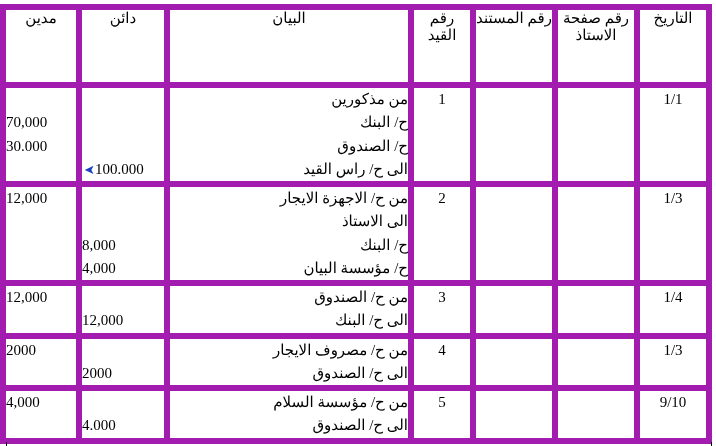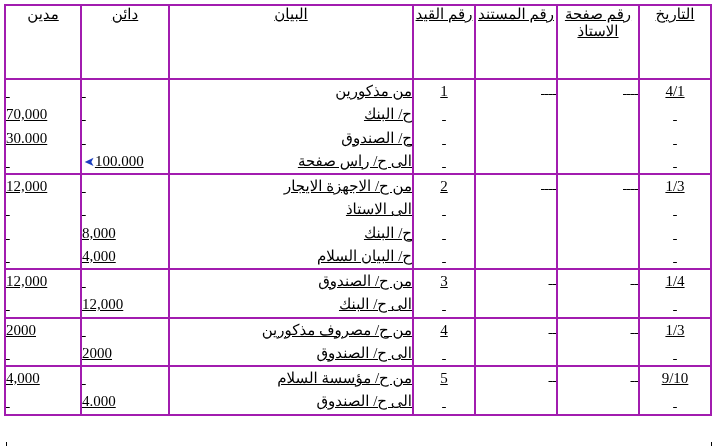--- a/index.html
+++ b/index.html
@@ -22,24 +22,23 @@
   }
   table.journal {
     border-collapse: collapse;
     table-layout: fixed;
     width: 706px;
     margin: 4px 4px 0 6px;
     font-size: 15px;
   }
   table.journal th,
   table.journal td {
-    border: 2px solid #a21caf;
+    border: 6px solid #a21caf;
     vertical-align: top;
     padding: 0;
-    text-decoration: underline;
   }
   
   thead th {
     text-align: center;
     font-weight: normal;
     height: 72px;
     vertical-align: middle;
     line-height: 1.15;
     font-size: 15px;
     padding: 2px 3px;
@@ -125,38 +124,38 @@
         <th>رقم المستند</th>
         <th>رقم القيد</th>
         <th>البيان</th>
         <th>دائن</th>
         <th>مدين</th>
       </tr>
     </thead>
     <tbody id="journal-body">
         <tr>
           <td class="c-date">
-            <span class="ln">4/1</span>
+            <span class="ln">1/1</span>
             <span class="ln">&nbsp;</span>
             <span class="ln">&nbsp;</span>
             <span class="ln">&nbsp;</span>
           </td>
           <td class="c-ledger"><span class="ln">&nbsp;</span><span class="ln">&nbsp;</span><span class="ln">&nbsp;</span><span class="ln">&nbsp;</span></td>
           <td class="c-doc"><span class="ln">&nbsp;</span><span class="ln">&nbsp;</span><span class="ln">&nbsp;</span><span class="ln">&nbsp;</span></td>
           <td class="c-entry">
             <span class="ln">1</span>
             <span class="ln">&nbsp;</span>
             <span class="ln">&nbsp;</span>
             <span class="ln">&nbsp;</span>
           </td>
           <td class="c-desc">
             <span class="ln">من مذكورين</span>
             <span class="ln">ح/ البنك</span>
             <span class="ln">ح/ الصندوق</span>
-            <span class="ln">الى ح/ راس صفحة</span>
+            <span class="ln">الى ح/ راس القيد</span>
           </td>
           <td class="c-credit">
             <span class="num">&nbsp;</span>
             <span class="num">&nbsp;</span>
             <span class="num">&nbsp;</span>
             <span class="num"><span class="arrow-mark">➤</span>100.000</span>
           </td>
           <td class="c-debit">
             <span class="num">&nbsp;</span>
             <span class="num">70,000</span>
@@ -176,21 +175,21 @@
           <td class="c-entry">
             <span class="ln">2</span>
             <span class="ln">&nbsp;</span>
             <span class="ln">&nbsp;</span>
             <span class="ln">&nbsp;</span>
           </td>
           <td class="c-desc">
             <span class="ln">من ح/ الاجهزة الايجار</span>
             <span class="ln">الى الاستاذ</span>
             <span class="ln">ح/ البنك</span>
-            <span class="ln">ح/ البيان السلام</span>
+            <span class="ln">ح/ مؤسسة البيان</span>
           </td>
           <td class="c-credit">
             <span class="num">&nbsp;</span>
             <span class="num">&nbsp;</span>
             <span class="num">8,000</span>
             <span class="num">4,000</span>
           </td>
           <td class="c-debit">
             <span class="num">12,000</span>
             <span class="num">&nbsp;</span>
@@ -227,21 +226,21 @@
             <span class="ln">1/3</span>
             <span class="ln">&nbsp;</span>
           </td>
           <td class="c-ledger"><span class="ln">&nbsp;</span><span class="ln">&nbsp;</span></td>
           <td class="c-doc"><span class="ln">&nbsp;</span><span class="ln">&nbsp;</span></td>
           <td class="c-entry">
             <span class="ln">4</span>
             <span class="ln">&nbsp;</span>
           </td>
           <td class="c-desc">
-            <span class="ln">من ح/ مصروف مذكورين</span>
+            <span class="ln">من ح/ مصروف الايجار</span>
             <span class="ln">الى ح/ الصندوق</span>
           </td>
           <td class="c-credit">
             <span class="num">&nbsp;</span>
             <span class="num">2000</span>
           </td>
           <td class="c-debit">
             <span class="num">2000</span>
             <span class="num">&nbsp;</span>
           </td>

